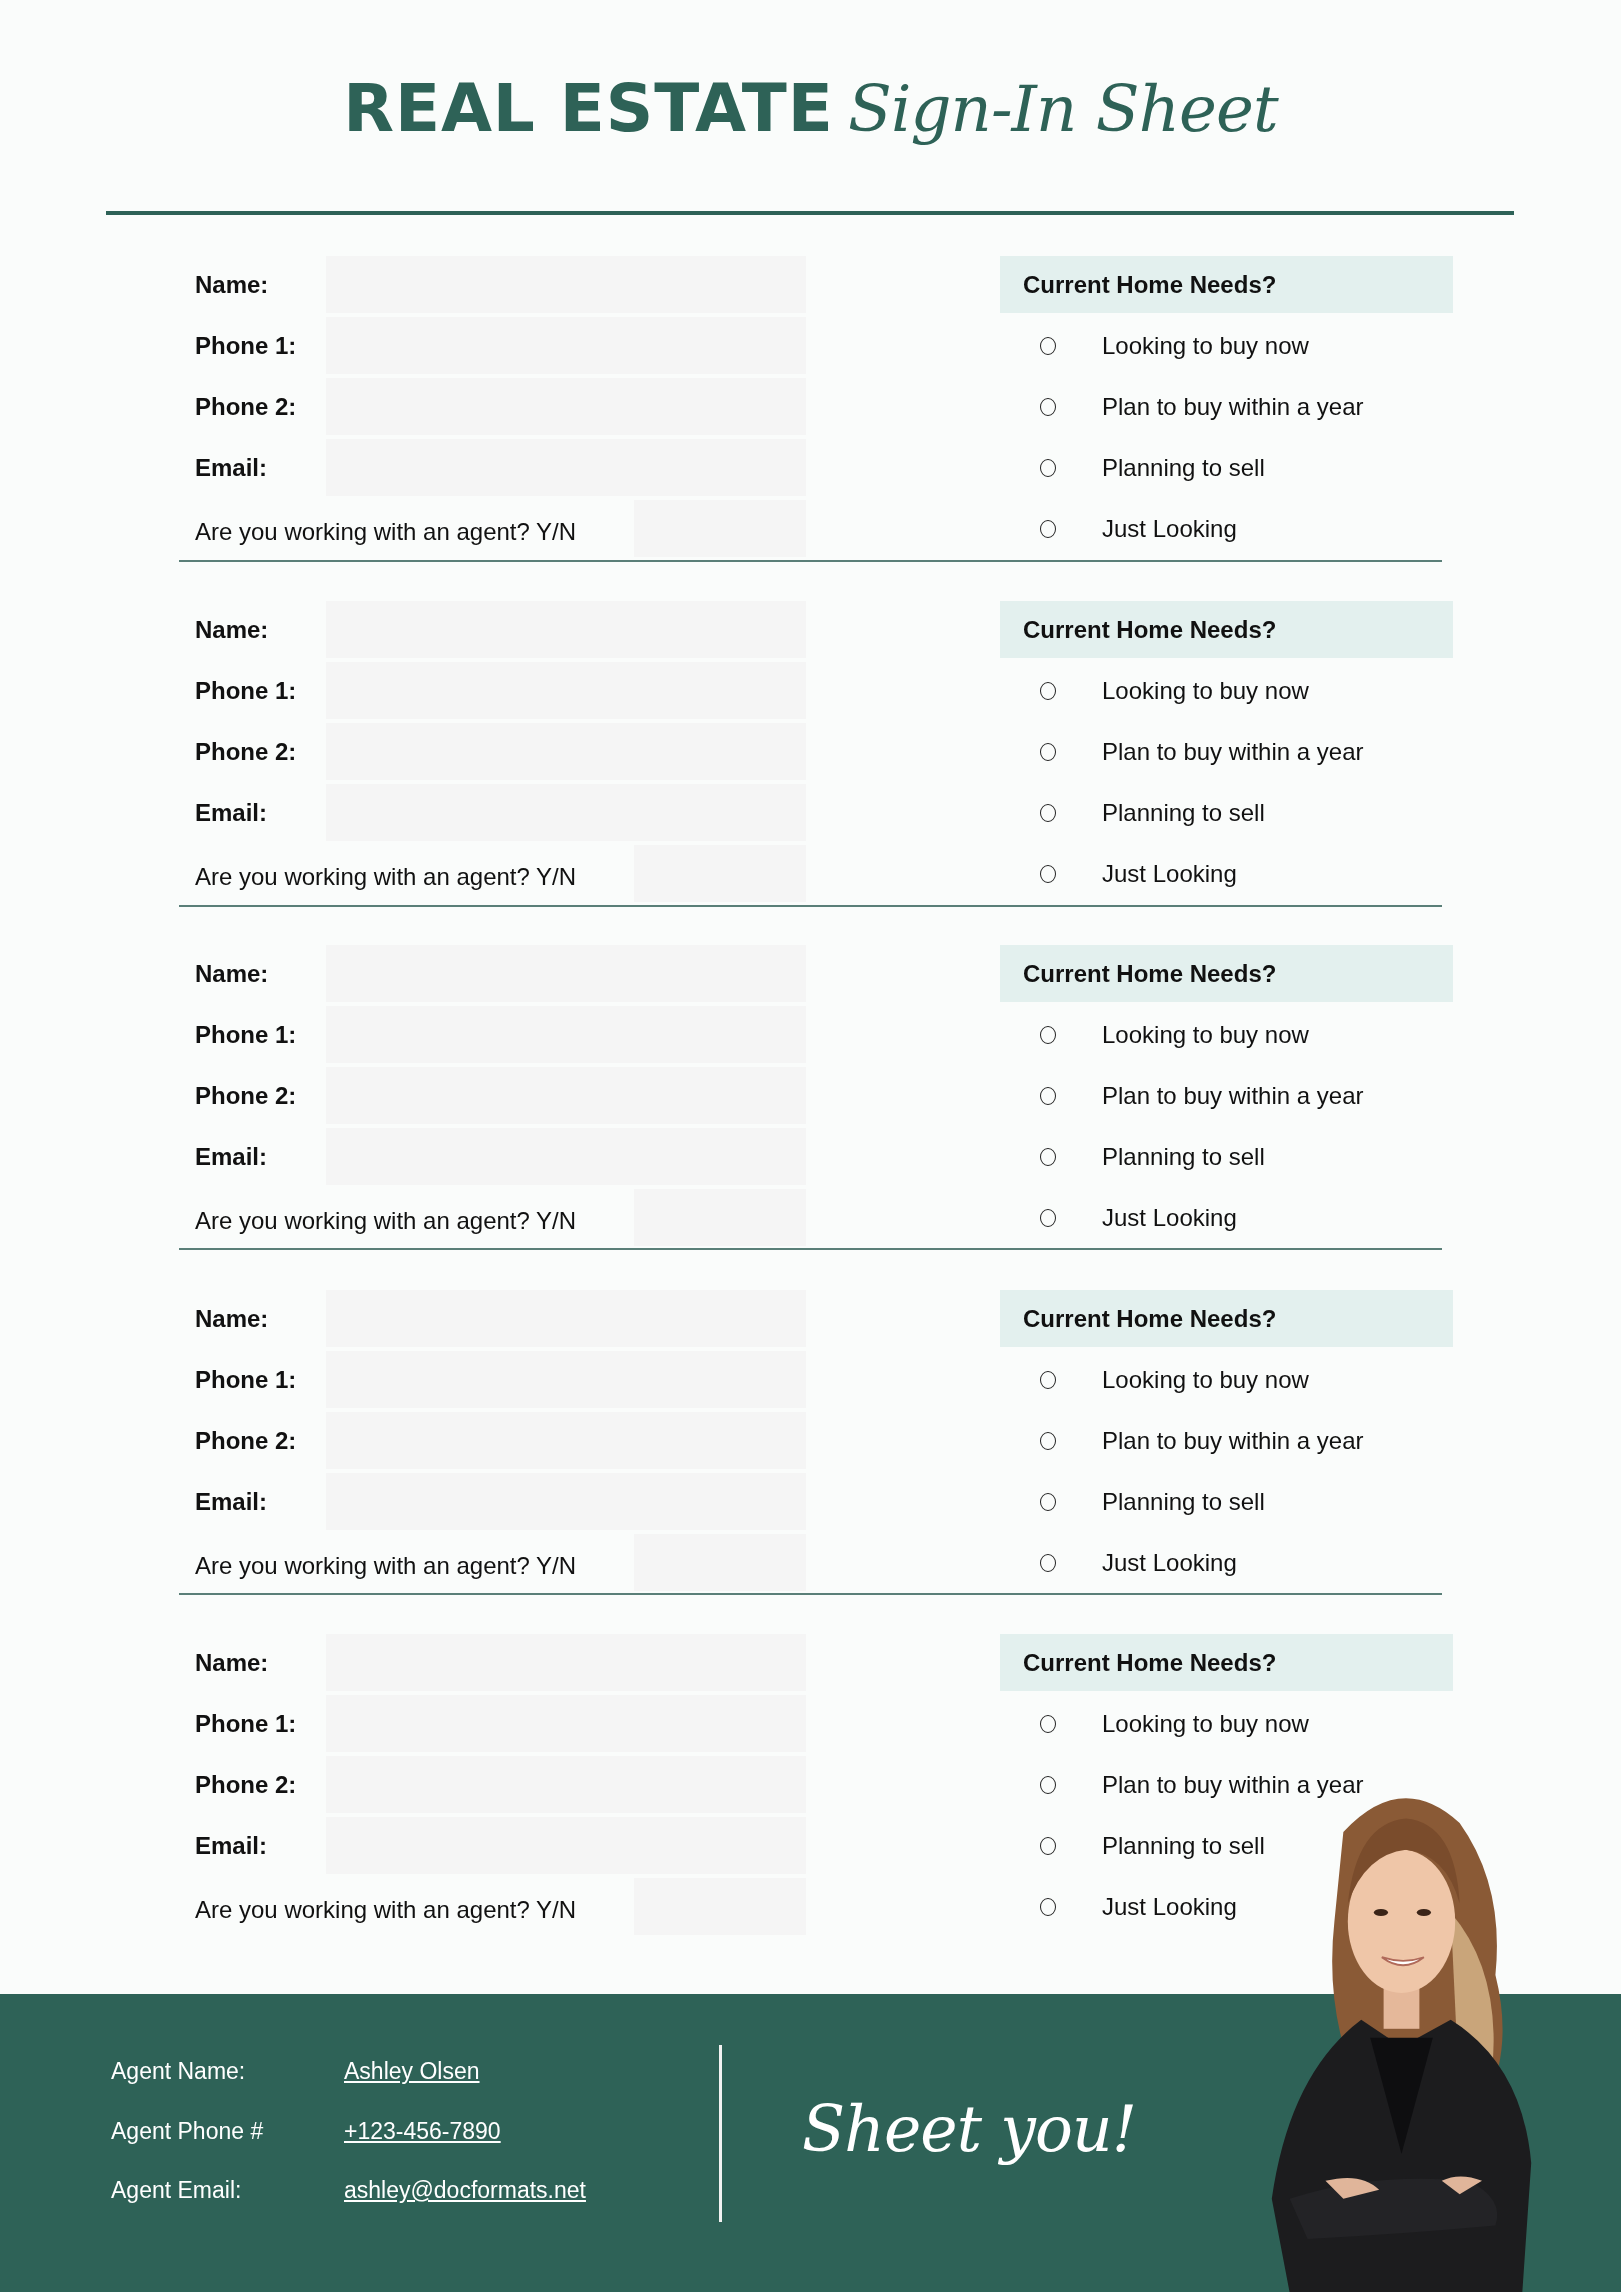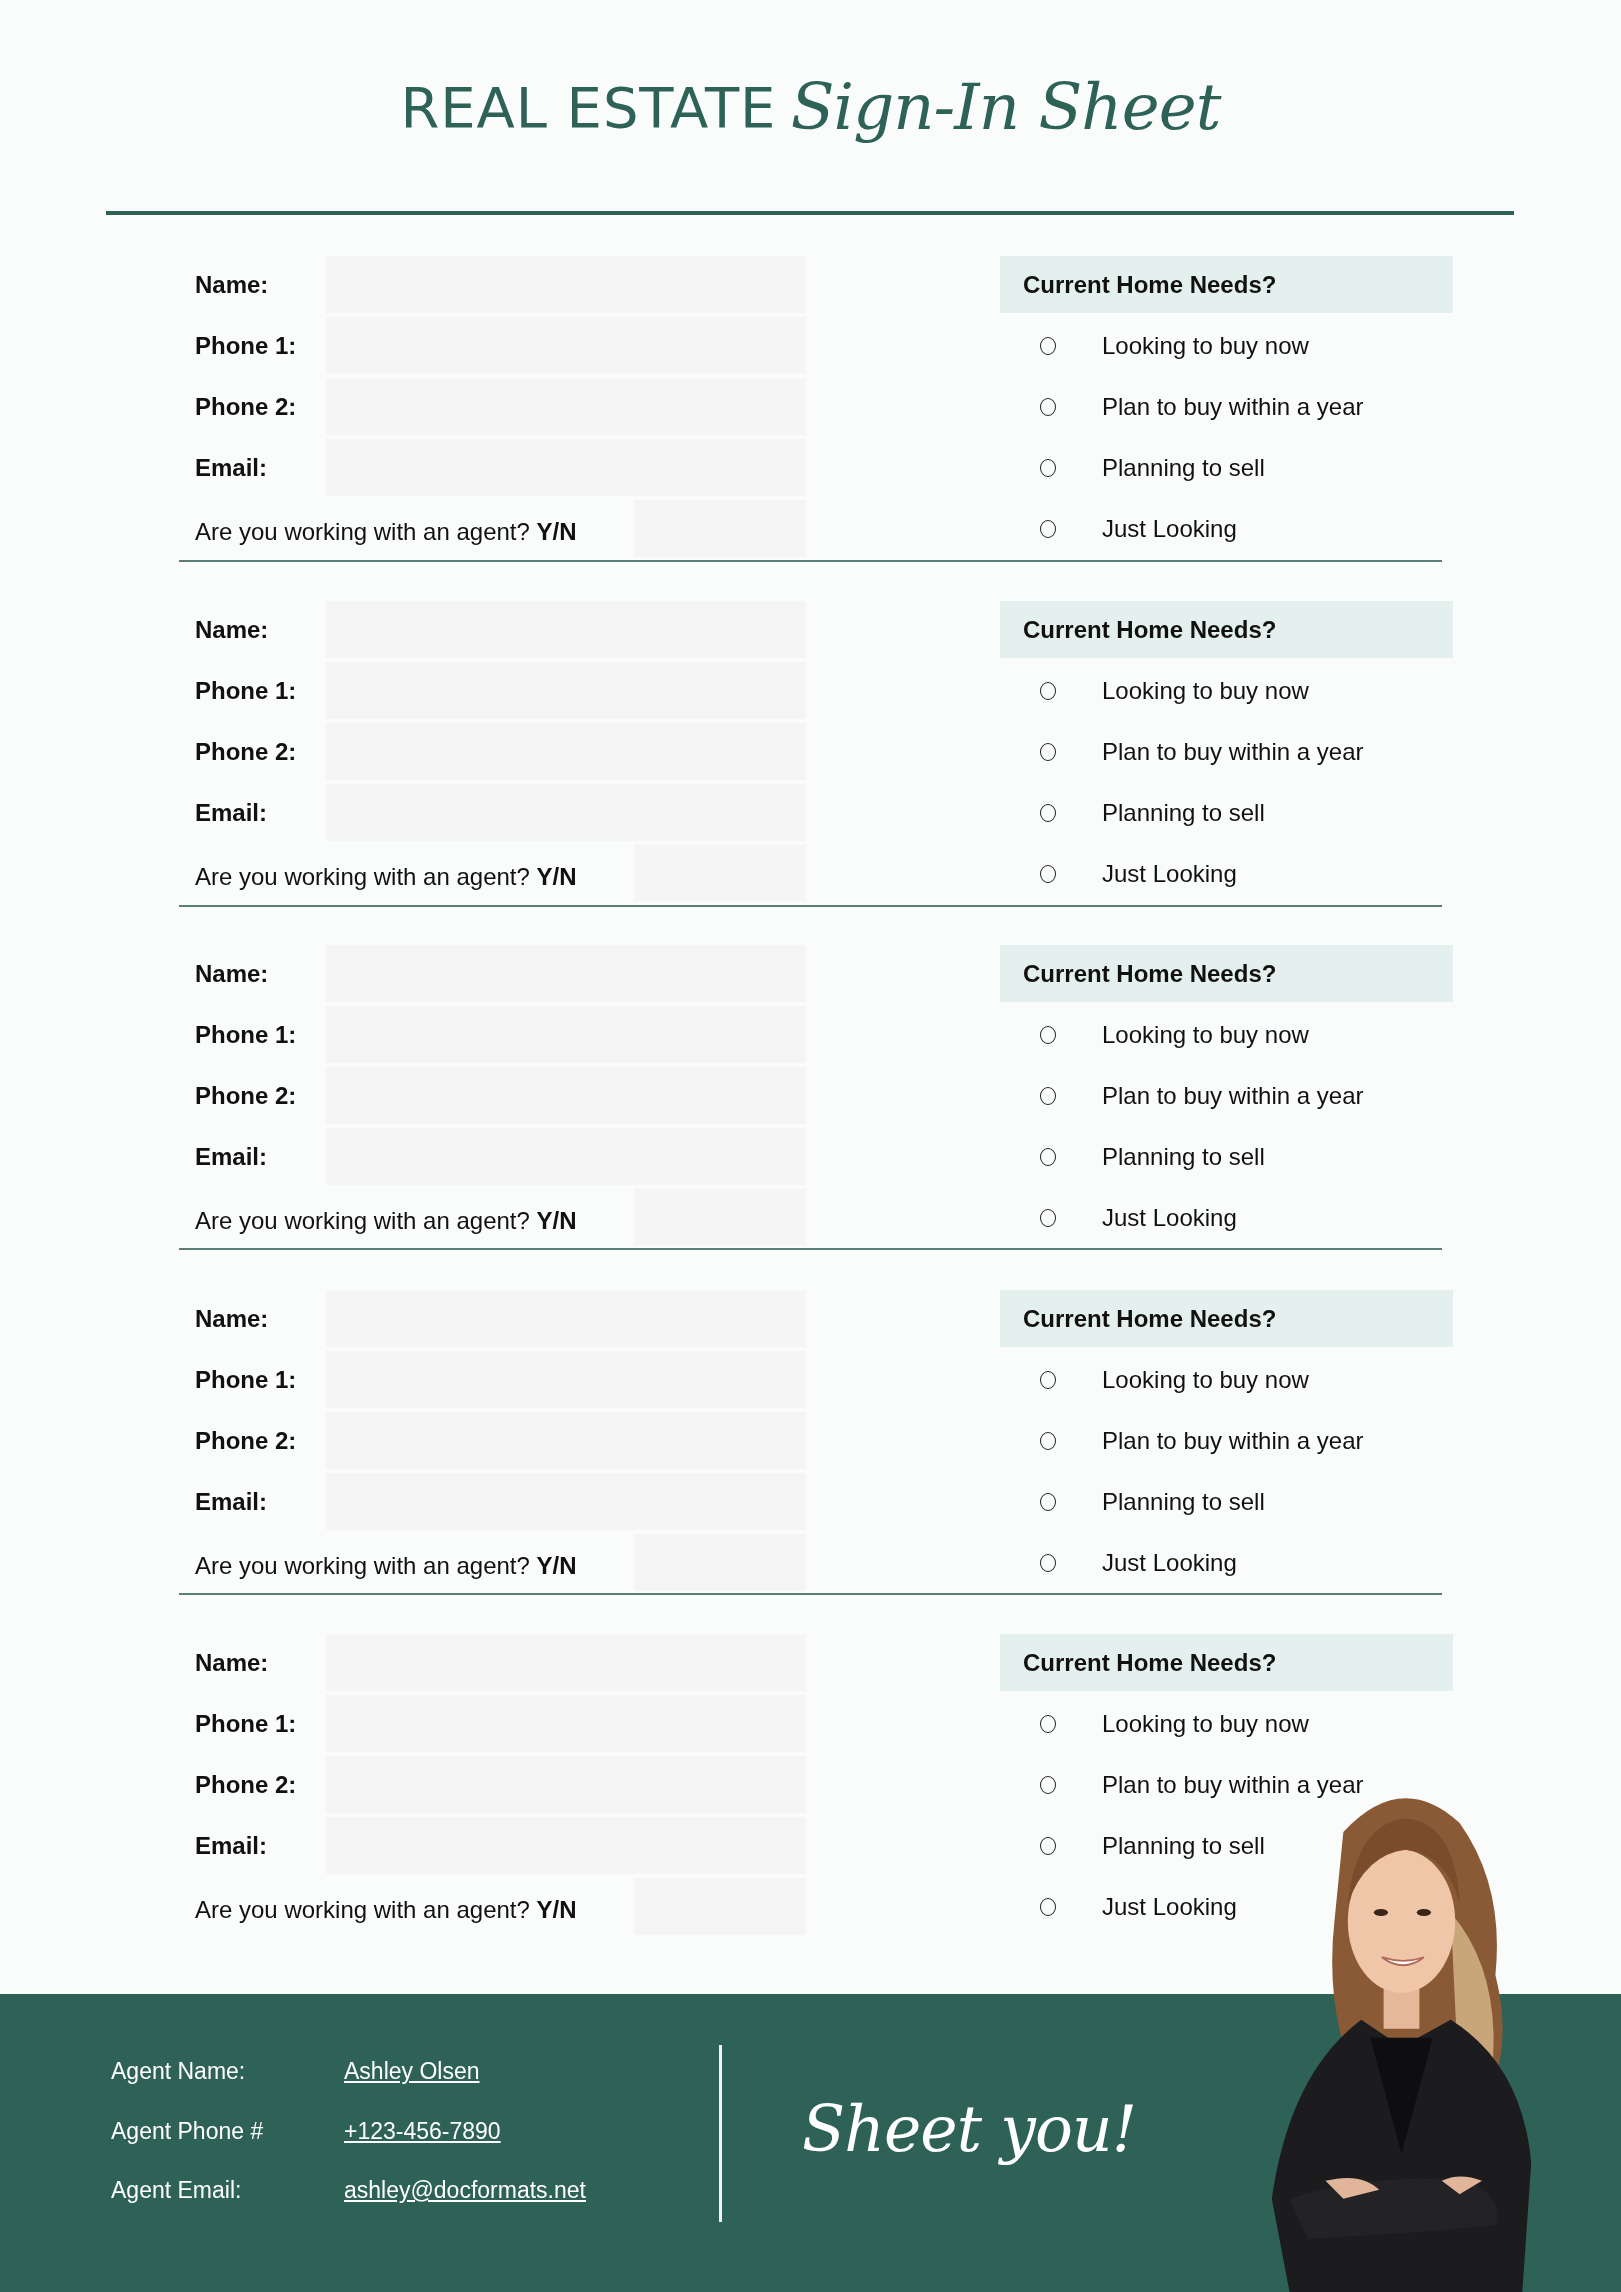--- a/index.html
+++ b/index.html
@@ -1,25 +1,25 @@
 <!DOCTYPE html>
 <html style="font-size:14.3px"><head>
 <meta charset="utf-8">
 <style>
   html, body { margin:0; padding:0; }
   body { width:1621px; height:2293px; background:#fafcfb; position:relative; overflow:hidden; font-family:"Liberation Sans", sans-serif; color:#111; }
   .title { position:absolute; top:70px; left:0; width:1621px; text-align:center; color:#2e6257; white-space:nowrap; }
-  .title .t1 { font-family:"DejaVu Sans", sans-serif; font-size:56px; font-weight:400; letter-spacing:0.9px; vertical-align:middle; }
+  .title .t1 { font-family:"DejaVu Sans", sans-serif; font-size:66px; font-weight:700; letter-spacing:0.9px; vertical-align:middle; }
   .title .t2 { font-family:"DejaVu Serif", serif; font-style:italic; font-size:64px; font-weight:300; vertical-align:middle; margin-left:14.3px; letter-spacing:-0.9px; }
   .top-rule { position:absolute; left:106px; top:211px; width:1408px; height:3.6px; background:#2e6257; }
   .section { position:absolute; left:11px; width:1452px; height:344px; }
   .lbl { position:absolute; left:184px; font-size:24px; font-weight:bold; line-height:57px; height:57px; }
   .box { position:absolute; left:315px; width:480px; height:57px; background:#f5f5f5; }
   .agent-q { position:absolute; left:184px; font-size:24px; line-height:57px; }
-  .agent-q b { font-weight:bold; }
+  .agent-q b { font-weight:normal; }
   .agent-box { position:absolute; left:623px; width:172px; height:57px; background:#f5f5f5; }
   .needs-head { position:absolute; left:989px; width:453px; height:57px; background:#e3f0ee; }
   .needs-head span { position:absolute; left:23px; top:0; line-height:57px; font-size:24px; font-weight:bold; }
   .opt { position:absolute; left:989px; width:453px; height:57px; }
   .opt .circ { position:absolute; left:40px; top:19.7px; width:16px; height:18px; border:1.8px solid #222; border-radius:50%; box-sizing:border-box; }
   .opt .otxt { position:absolute; left:102px; top:0; line-height:57px; font-size:24px; font-weight:300; }
   .sep { position:absolute; left:179px; width:1263px; height:1.8px; background:#5a7f78; }
   .footer { position:absolute; left:0; top:1994px; width:1621px; height:299px; background:#2e6257; color:#fff; }
   .f-lbl { position:absolute; left:111px; font-size:23px; font-weight:normal; }
   .f-val { position:absolute; left:344px; font-size:23px; font-weight:300;text-decoration:underline; }

